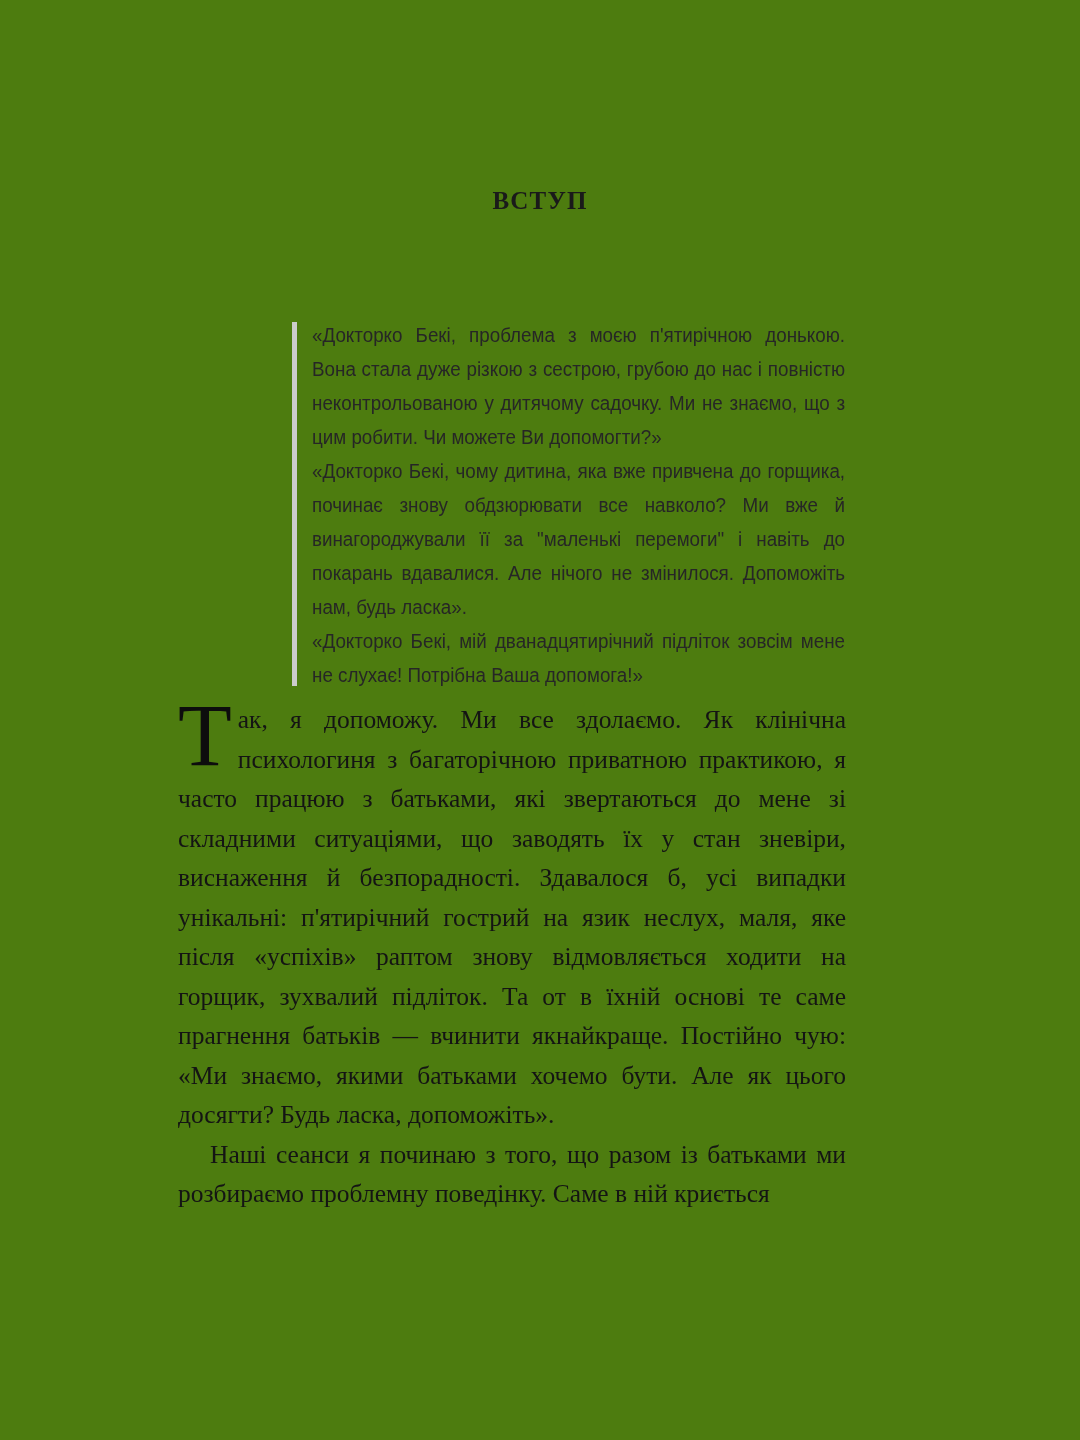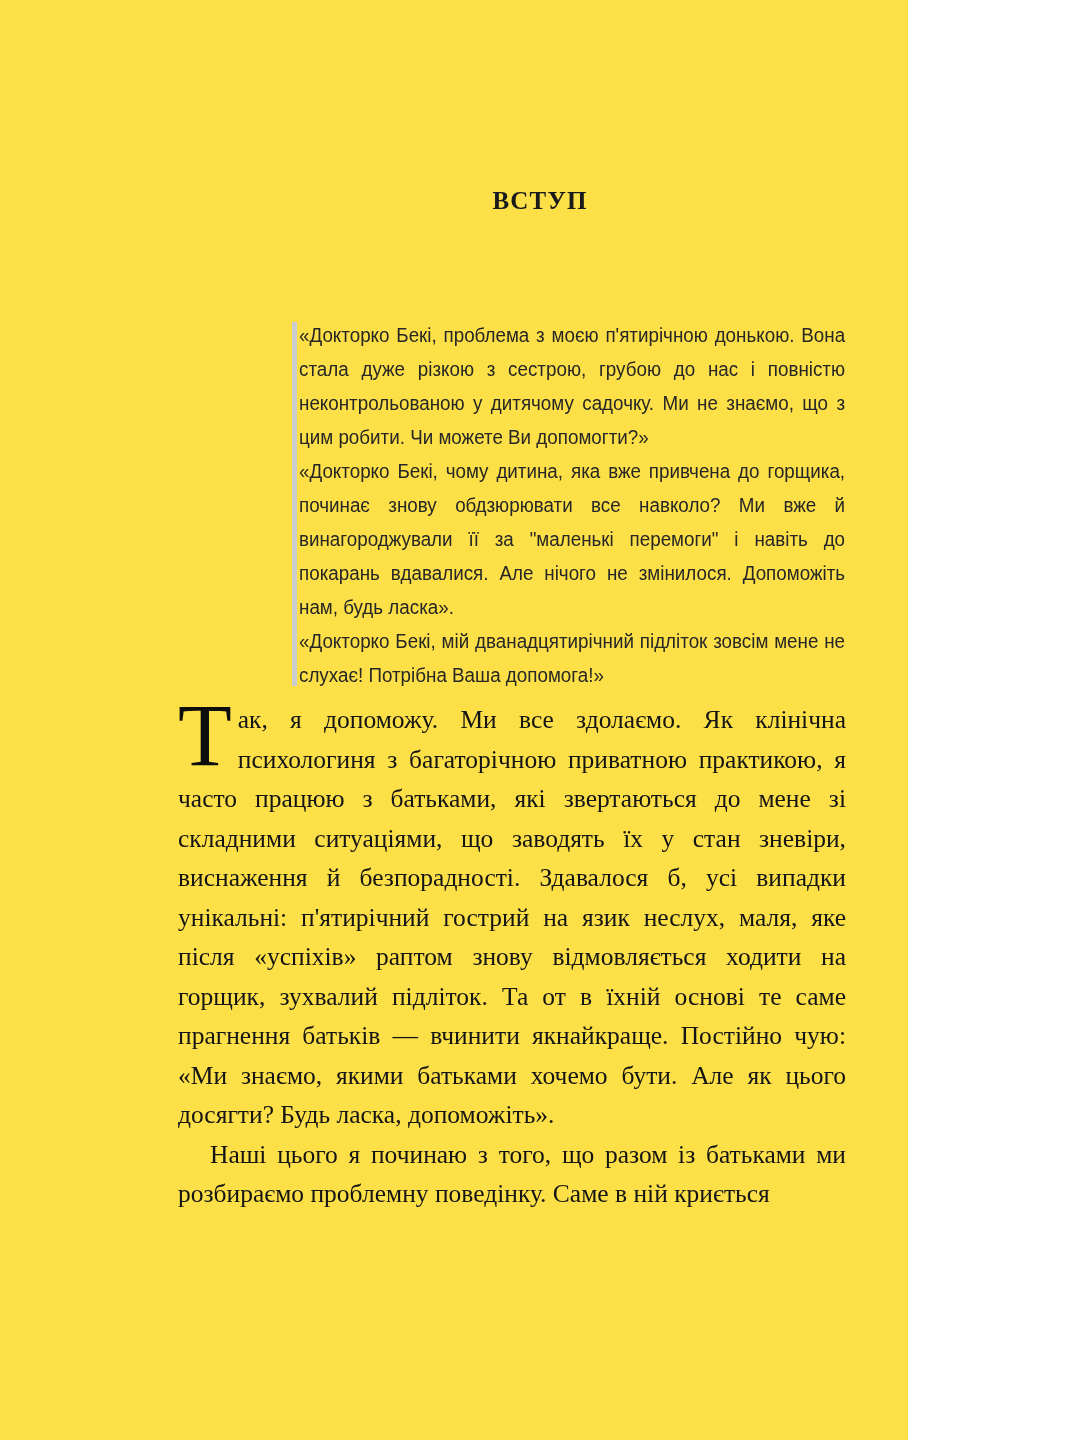--- a/index.html
+++ b/index.html
@@ -4,23 +4,23 @@
 <title>ВСТУП</title>
 <style>
   html, body {
     margin: 0;
     padding: 0;
     background: #ffffff;
   }
 
   .page {
     position: relative;
-    width: 908px;
+    width: 1080px;
     height: 1440px;
-    background: #fde047;
+    background: #4d7c0f;
     overflow: hidden;
     box-sizing: border-box;
   }
 
   
   .chapter-title {
     position: absolute;
     top: 170px;
     left: 0;
     width: 1080px;
@@ -31,21 +31,21 @@
     letter-spacing: 1.2px;
     color: #1a1a1a;
   }
 
   
   .quote-block {
     position: absolute;
     top: 318px;
     left: 292px;
     width: 553px;
-    padding-left: 7px;
+    padding-left: 20px;
     box-sizing: border-box;
   }
 
   .quote-rule {
     position: absolute;
     left: 0;
     top: 4px;
     bottom: 6px;
     width: 5px;
     background: #cccccc;
@@ -118,16 +118,16 @@
     <div class="quote-rule"></div>
     <p class="quote-para">«Докторко Бекі, проблема з моєю п'ятирічною донькою. Вона стала дуже різкою з сестрою, грубою до нас і повністю неконтрольованою у дитячому садочку. Ми не знаємо, що з цим робити. Чи можете Ви допомогти?»</p>
     <p class="quote-para">«Докторко Бекі, чому дитина, яка вже привчена до горщика, починає знову обдзюрювати все навколо? Ми вже й винагороджували її за "маленькі перемоги" і навіть до покарань вдавалися. Але нічого не змінилося. Допоможіть нам, будь ласка».</p>
     <p class="quote-para">«Докторко Бекі, мій дванадцятирічний підліток зовсім мене не слухає! Потрібна Ваша допомога!»</p>
   </section>
 
   <section class="body-text">
     <p class="body-para first">
       <span class="dropcap">Т</span><span class="lead-italic">ак, я допоможу. Ми все здолаємо.</span><span> Як клінічна психологиня з багаторічною приватною практикою, я часто працюю з батьками, які звертаються до мене зі складними ситуаціями, що заводять їх у стан зневіри, виснаження й безпорадності. Здавалося б, усі випадки унікальні: п'ятирічний гострий на язик неслух, маля, яке після «успіхів» раптом знову відмовляється ходити на горщик, зухвалий підліток. Та от в їхній основі те саме прагнення батьків — вчинити якнайкраще. Постійно чую: «Ми знаємо, якими батьками хочемо бути. Але як цього досягти? Будь ласка, допоможіть».</span>
     </p>
-    <p class="body-para">Наші цього я починаю з того, що разом із батьками ми розбираємо проблемну поведінку. Саме в ній криється</p>
+    <p class="body-para">Наші сеанси я починаю з того, що разом із батьками ми розбираємо проблемну поведінку. Саме в ній криється</p>
   </section>
 
 </div>
 
 </body></html>

